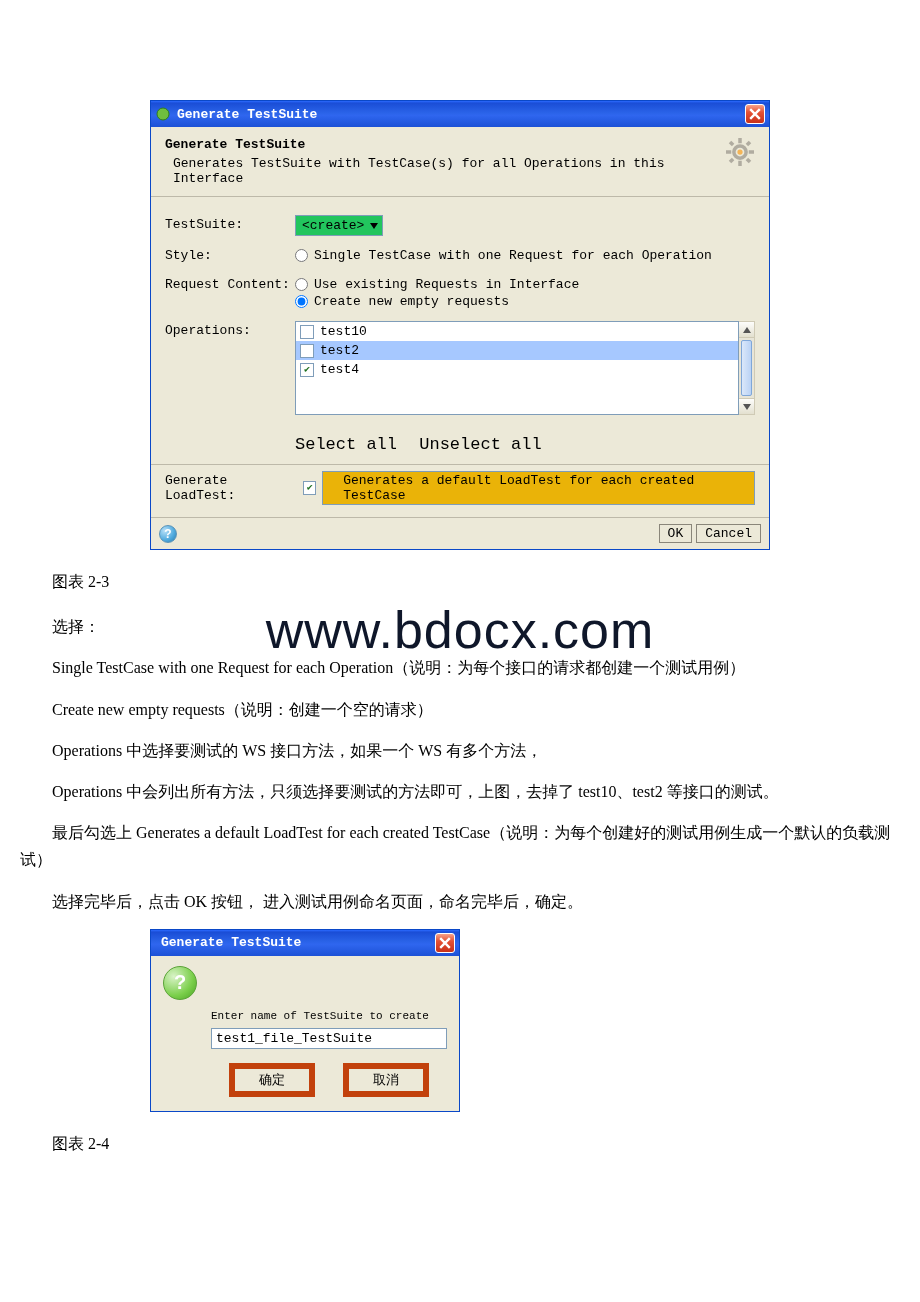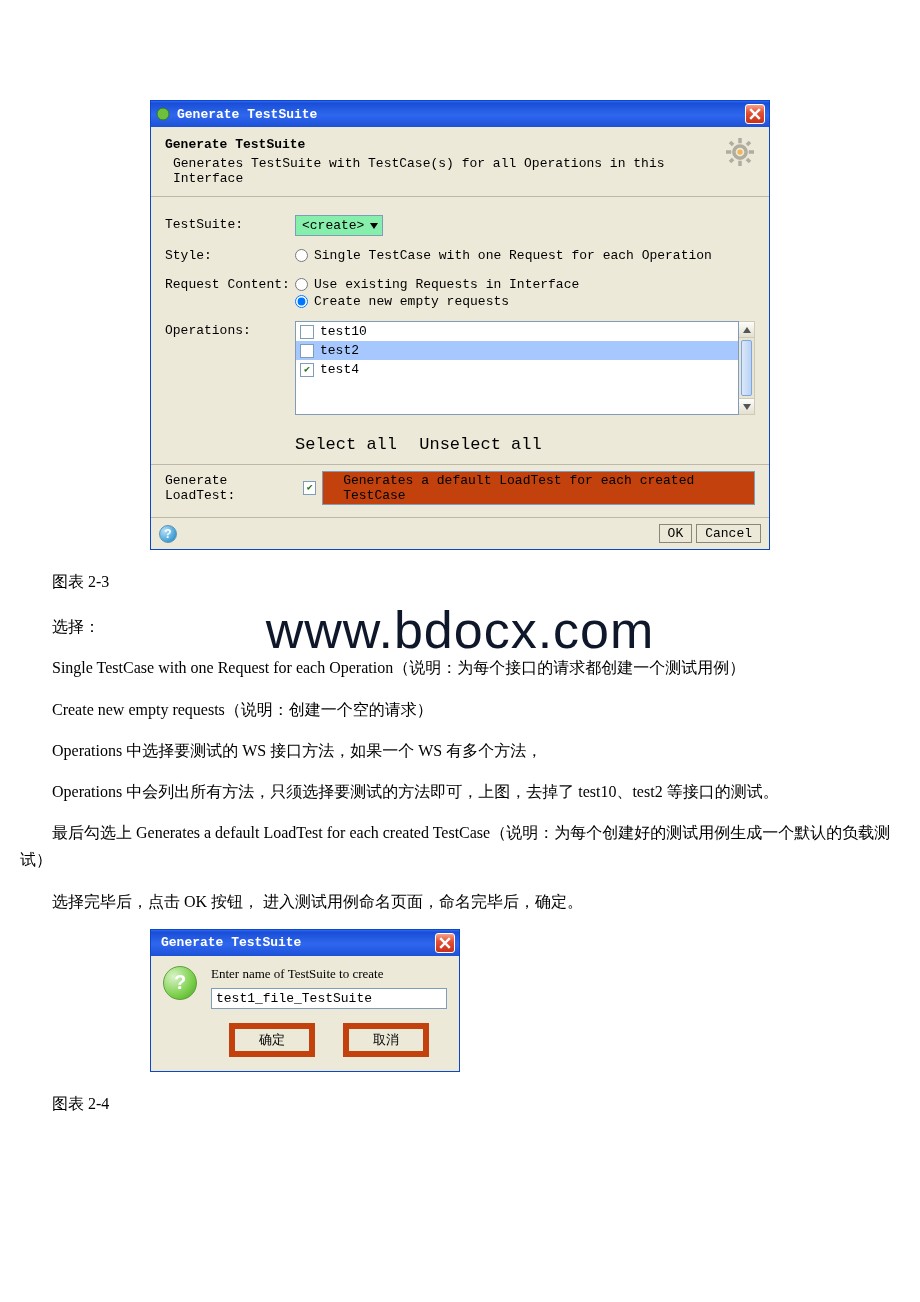--- a/index.html
+++ b/index.html
@@ -76,21 +76,21 @@
   .header-zone .hdesc { margin: 4px 0 0 8px; font-family: "Courier New", monospace; font-size: 13px; }
   .gear-icon { width: 30px; height: 30px; display: flex; align-items: center; justify-content: center; }
   .gear-icon svg { width: 28px; height: 28px; }
 
   .form-body { padding: 8px 14px 4px 14px; background: #ece9d8; }
   .form-row { display: flex; align-items: flex-start; margin: 10px 0; }
   .form-label { width: 130px; font-family: "Courier New", monospace; font-size: 13px; padding-top: 2px; }
   .form-field { flex: 1; }
   .combo {
     border: 1px solid #7f9db9;
-    background: #86efac;
+    background: #22c55e;
     padding: 2px 18px 2px 6px;
     position: relative;
     display: inline-block;
     font-family: "Courier New", monospace;
     font-size: 13px;
     cursor: pointer;
   }
   .combo .tri {
     position: absolute; right: 4px; top: 50%;
     transform: translateY(-50%);
@@ -133,21 +133,21 @@
   .arrow-up { width:0;height:0;border-left:4px solid transparent;border-right:4px solid transparent;border-bottom:6px solid #555;}
   .arrow-down { width:0;height:0;border-left:4px solid transparent;border-right:4px solid transparent;border-top:6px solid #555;}
   .scroll-thumb { flex:1; margin:2px; background: linear-gradient(to right,#dbe8fa,#b9d2f5); border:1px solid #7fa7d9; border-radius:2px;}
   .op-actions { margin-top: 20px; font-family: "Courier New", monospace; font-size: 17px; }
   .op-actions .link { cursor: pointer; margin-right: 12px; }
   .divider { border-top: 1px solid #bdb9a9; margin: 10px -14px 6px -14px; }
 
   .gen-row { display:flex; align-items:center; margin: 4px 0 8px 0; font-family:"Courier New", monospace; font-size:13px; }
   .gen-row .cb2 { width:14px; height:14px; border:1px solid #7f9db9; background:#fff; margin-right:6px; display:flex; align-items:center; justify-content:center; cursor:pointer;}
   .gen-row .cb2.checked::after { content:"✔"; font-size:10px; color:#1b6e1b; line-height:1;}
-  .gen-row .loadlab { border:1px solid #7f9db9; background:#c2410c; padding:1px 20px; }
+  .gen-row .loadlab { border:1px solid #7f9db9; background:#eab308; padding:1px 20px; }
 
   .bottombar {
     border-top: 1px solid #bdb9a9;
     padding: 6px 8px;
     display: flex;
     align-items: center;
     background: #ece9d8;
   }
   .help-icon {
     width: 18px; height: 18px; border-radius: 50%;
@@ -181,21 +181,21 @@
     width: 34px; height: 34px;
     border-radius: 50%;
     background: radial-gradient(circle at 30% 30%, #d9f3c7, #7bcf4b 60%, #4aa324);
     border: 1px solid #5aa238;
     display:flex; align-items:center; justify-content:center;
     color:#fff; font-weight:bold; font-size:20px; font-family:Arial,sans-serif;
     margin-right: 14px;
     flex-shrink:0;
   }
   .d2-right { flex:1; }
-  .d2-prompt { margin-bottom: 6px; font-family:Liberation Serif, serif; font-size:13px; }
+  .d2-prompt { margin-bottom: 6px; font-family:Liberation Mono, monospace; font-size:11px;margin-top:44px; }
   .d2-input {
     width: 100%;
     border: 1px solid #7f9db9;
     background:#fff;
     padding: 2px 4px;
     font-family:"Courier New", monospace; font-size:13px;
   }
   .d2-btns { text-align:center; margin-top: 14px; }
   .d2-btn {
     display:inline-block;

